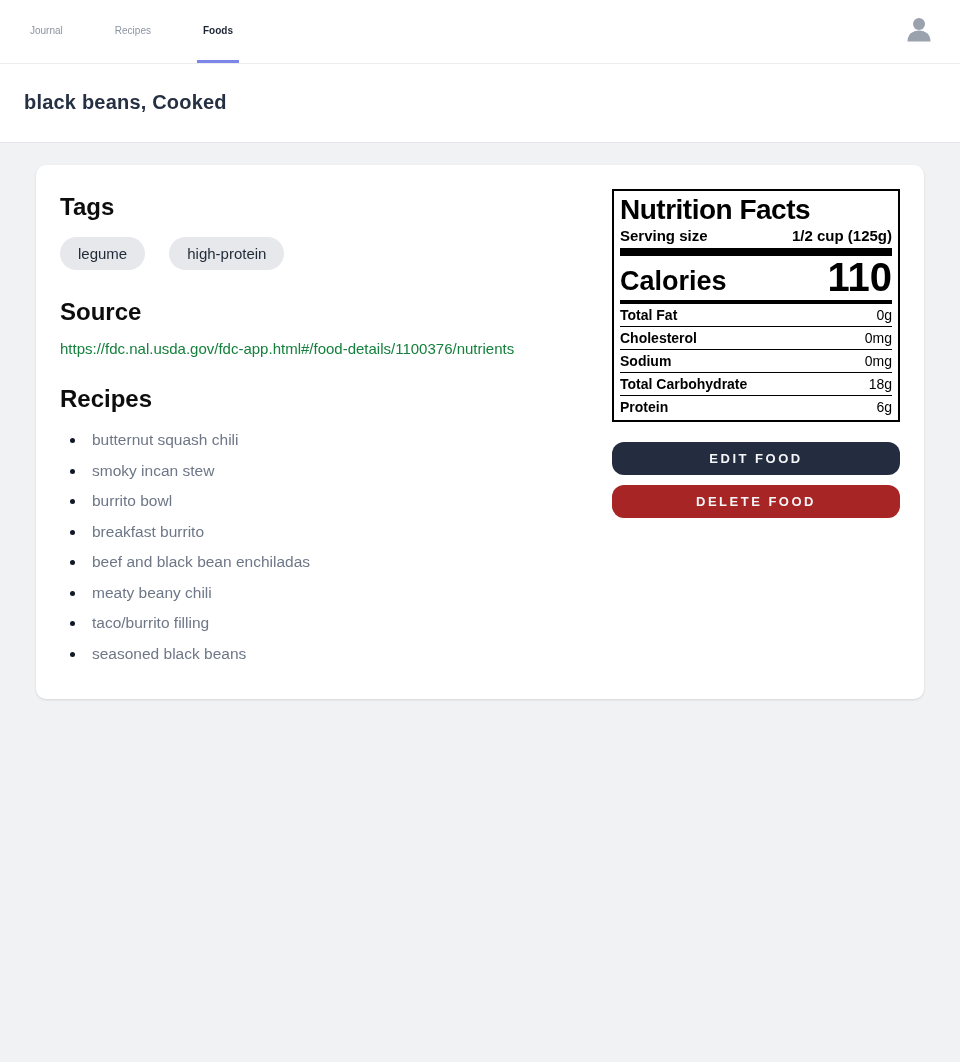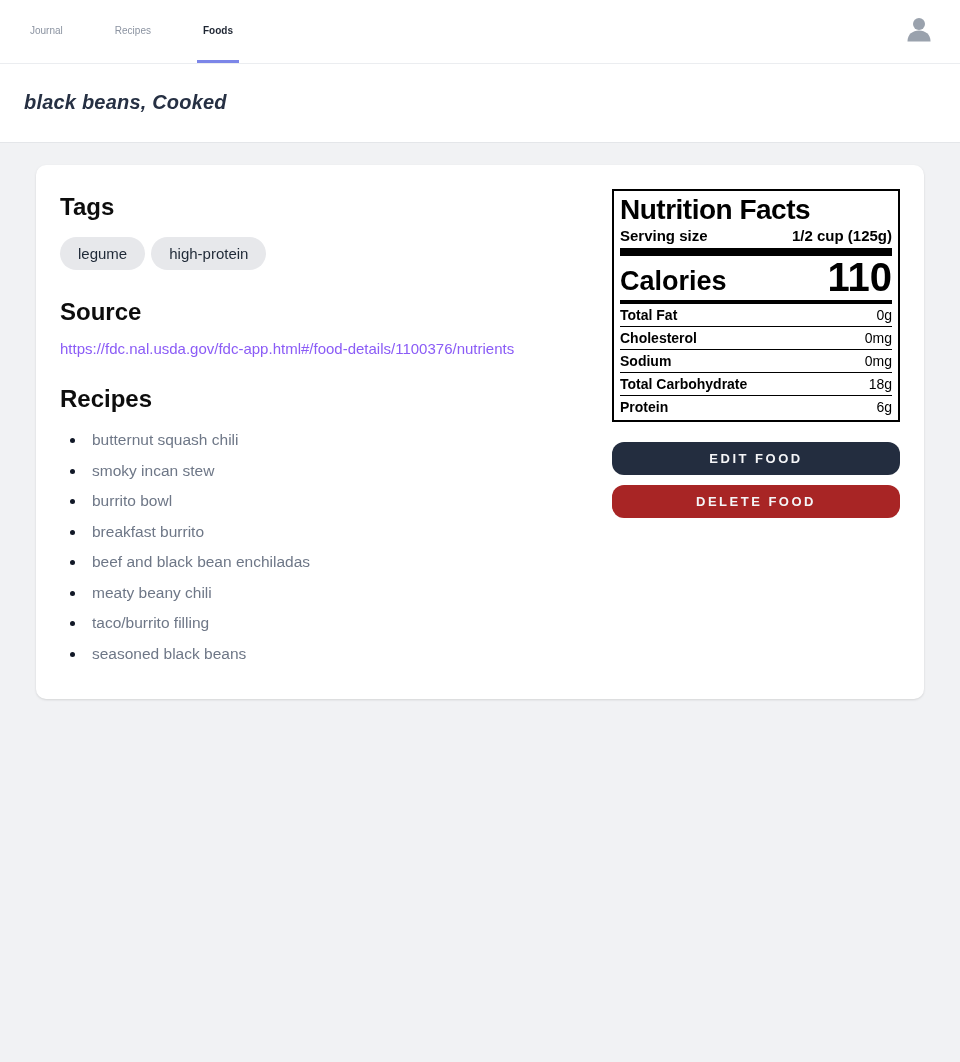--- a/index.html
+++ b/index.html
@@ -48,21 +48,20 @@
   .titlebar {
     background: #ffffff;
     padding: 27px 24px 28px 24px;
     border-bottom: 1px solid #e4e6e9;
   }
   .page-title {
     font-size: 20px;
     font-weight: 700;
     color: #263043;
     letter-spacing: 0.2px;
-    font-style: italic;
   }
 
   
   .content { padding: 22px 36px; }
   .card {
     background: #ffffff;
     border-radius: 10px;
     box-shadow: 0 1px 3px rgba(0,0,0,0.08), 0 1px 2px rgba(0,0,0,0.05);
     padding: 24px;
     display: flex;
@@ -73,33 +72,33 @@
   .card-right { width: 288px; flex: 0 0 288px; }
 
   h2.section-heading {
     font-size: 24px;
     font-weight: 800;
     color: #0d0d0d;
     margin: 28px 0 14px 0;
   }
   h2.section-heading:first-child { margin-top: 4px; }
 
-  .chip-row { display: flex; gap: 6px; margin: 16px 0 4px 0; }
+  .chip-row { display: flex; gap: 24px; margin: 16px 0 4px 0; }
   .chip {
     background: #e7e8eb;
     color: #1f2937;
     font-size: 15px;
     line-height: 1;
     padding: 9px 18px;
     border-radius: 999px;
   }
 
   .source-url {
     font-size: 15px;
-    color: #8b5cf6;
+    color: #15803d;
     margin-top: 12px;
     word-break: break-all;
   }
 
   ul.recipe-list { margin: 18px 0 0 26px; }
   ul.recipe-list li {
     font-size: 15.5px;
     color: #6e7787;
     margin-bottom: 12.5px;
     padding-left: 6px;

